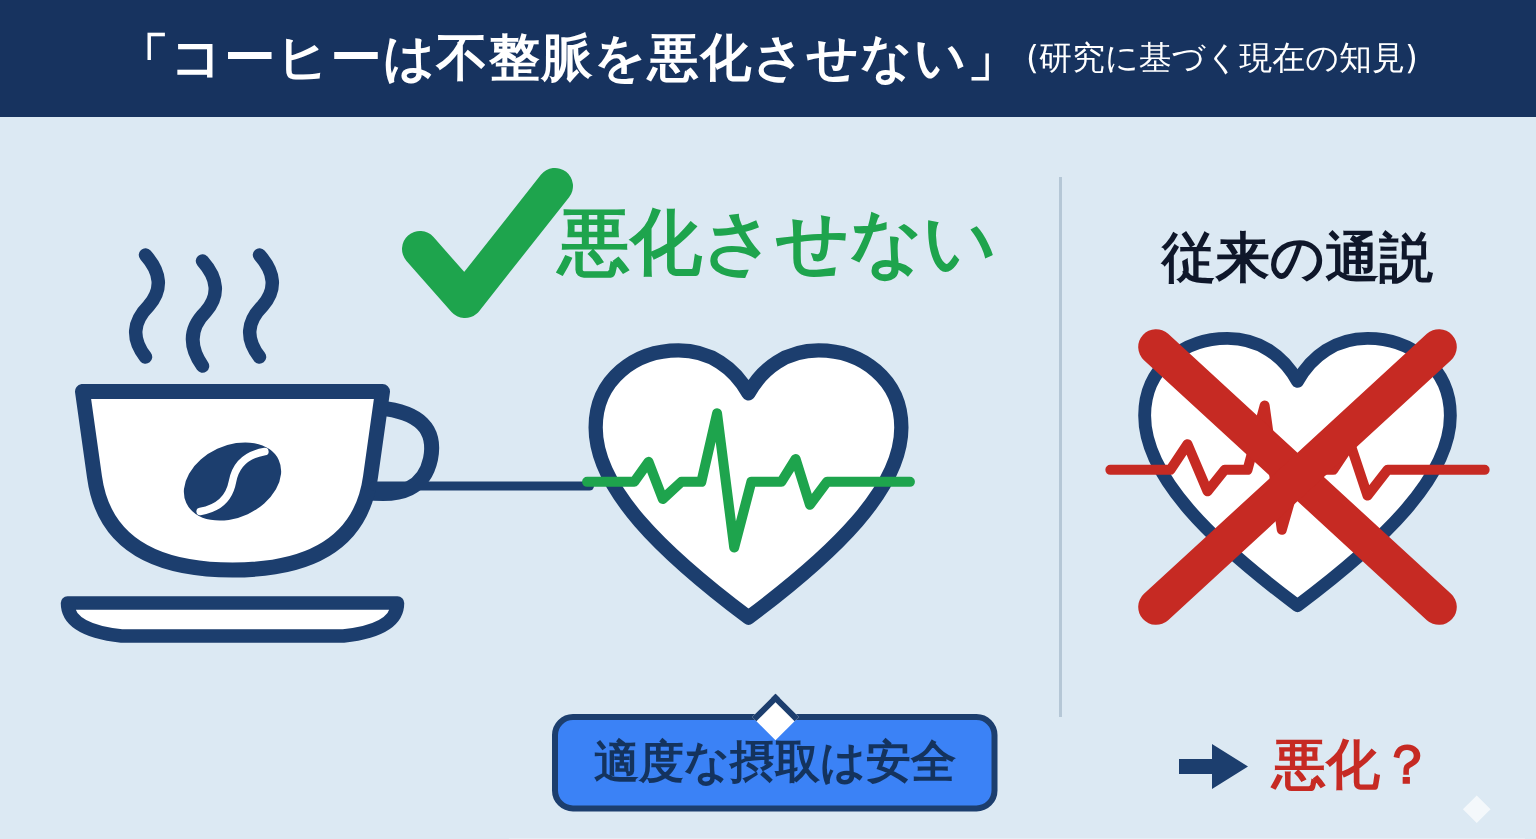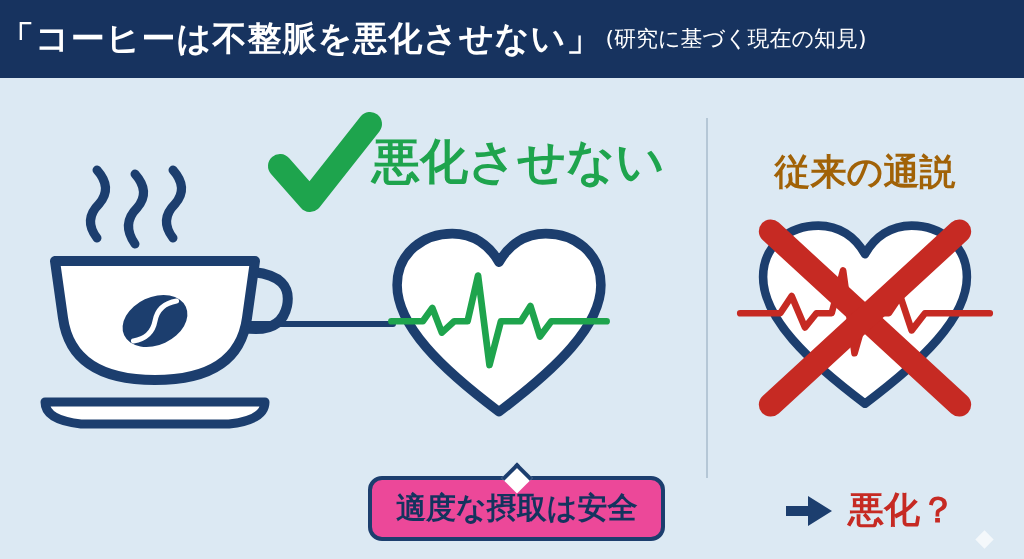--- a/index.html
+++ b/index.html
@@ -1,46 +1,46 @@
 <!DOCTYPE html>
 <html><head>
 <meta charset="utf-8">
 <style>
   html,body{margin:0;padding:0;}
   body{font-family:"DejaVu Sans","Liberation Sans",sans-serif;}
   .stage{position:relative;width:1024px;height:559px;background:#dce9f3;overflow:hidden;}
 
   
   .banner{position:absolute;left:0;top:0;width:100%;height:78px;background:#17335f;
-          display:flex;align-items:center;gap:4px;}
+          display:flex;align-items:center;justify-content:center;gap:4px;}
   .banner .main{color:#ffffff;font-weight:bold;font-size:34px;letter-spacing:1px;white-space:nowrap;}
   .banner .sub{color:#ffffff;font-weight:normal;font-size:22px;white-space:nowrap;}
 
   .content{position:absolute;left:0;top:78px;width:1024px;height:481px;}
 
   svg{display:block;overflow:visible;}
 
   
   .cup-wrap{position:absolute;left:35px;top:88px;}
   .check-wrap{position:absolute;left:272px;top:34px;}
   .verdict-ok{position:absolute;left:372px;top:52px;font-size:48px;font-weight:bold;color:#1ea44d;white-space:nowrap;}
   .heart-wrap{position:absolute;left:388px;top:148px;}
   .connector{position:absolute;left:246px;top:243px;width:150px;height:6px;background:#1c3e6e;border-radius:3px;}
 
-  .bubble{position:absolute;left:368px;top:398px;background:#ec4899;border:4px solid #1c3e6e;
+  .bubble{position:absolute;left:368px;top:398px;background:#3b82f6;border:4px solid #1c3e6e;
           border-radius:14px;padding:8px 24px;font-size:30px;font-weight:bold;color:#14335e;white-space:nowrap;}
   .bubble::before{content:"";position:absolute;left:50%;top:-13px;margin-left:-11px;width:18px;height:18px;
           background:#ffffff;border-left:4px solid #1c3e6e;border-top:4px solid #1c3e6e;transform:rotate(45deg);}
 
   
   .divider{position:absolute;left:706px;top:40px;width:2px;height:360px;background:#b5c7d6;}
 
   
   .myth-heading{position:absolute;left:740px;top:70px;width:250px;text-align:center;
-                font-size:36px;font-weight:bold;color:#a16207;white-space:nowrap;}
+                font-size:36px;font-weight:bold;color:#0f172a;white-space:nowrap;}
   .crossed-wrap{position:absolute;left:754px;top:140px;}
   .myth-result{position:absolute;left:786px;top:408px;display:flex;align-items:center;gap:16px;}
   .myth-result .txt{font-size:36px;font-weight:bold;color:#c62a23;white-space:nowrap;}
 
   .diamond{position:absolute;left:978px;top:455px;width:13px;height:13px;background:#f4f8fb;transform:rotate(45deg);}
 </style>
 </head>
 <body>
 
 <div class="stage">

